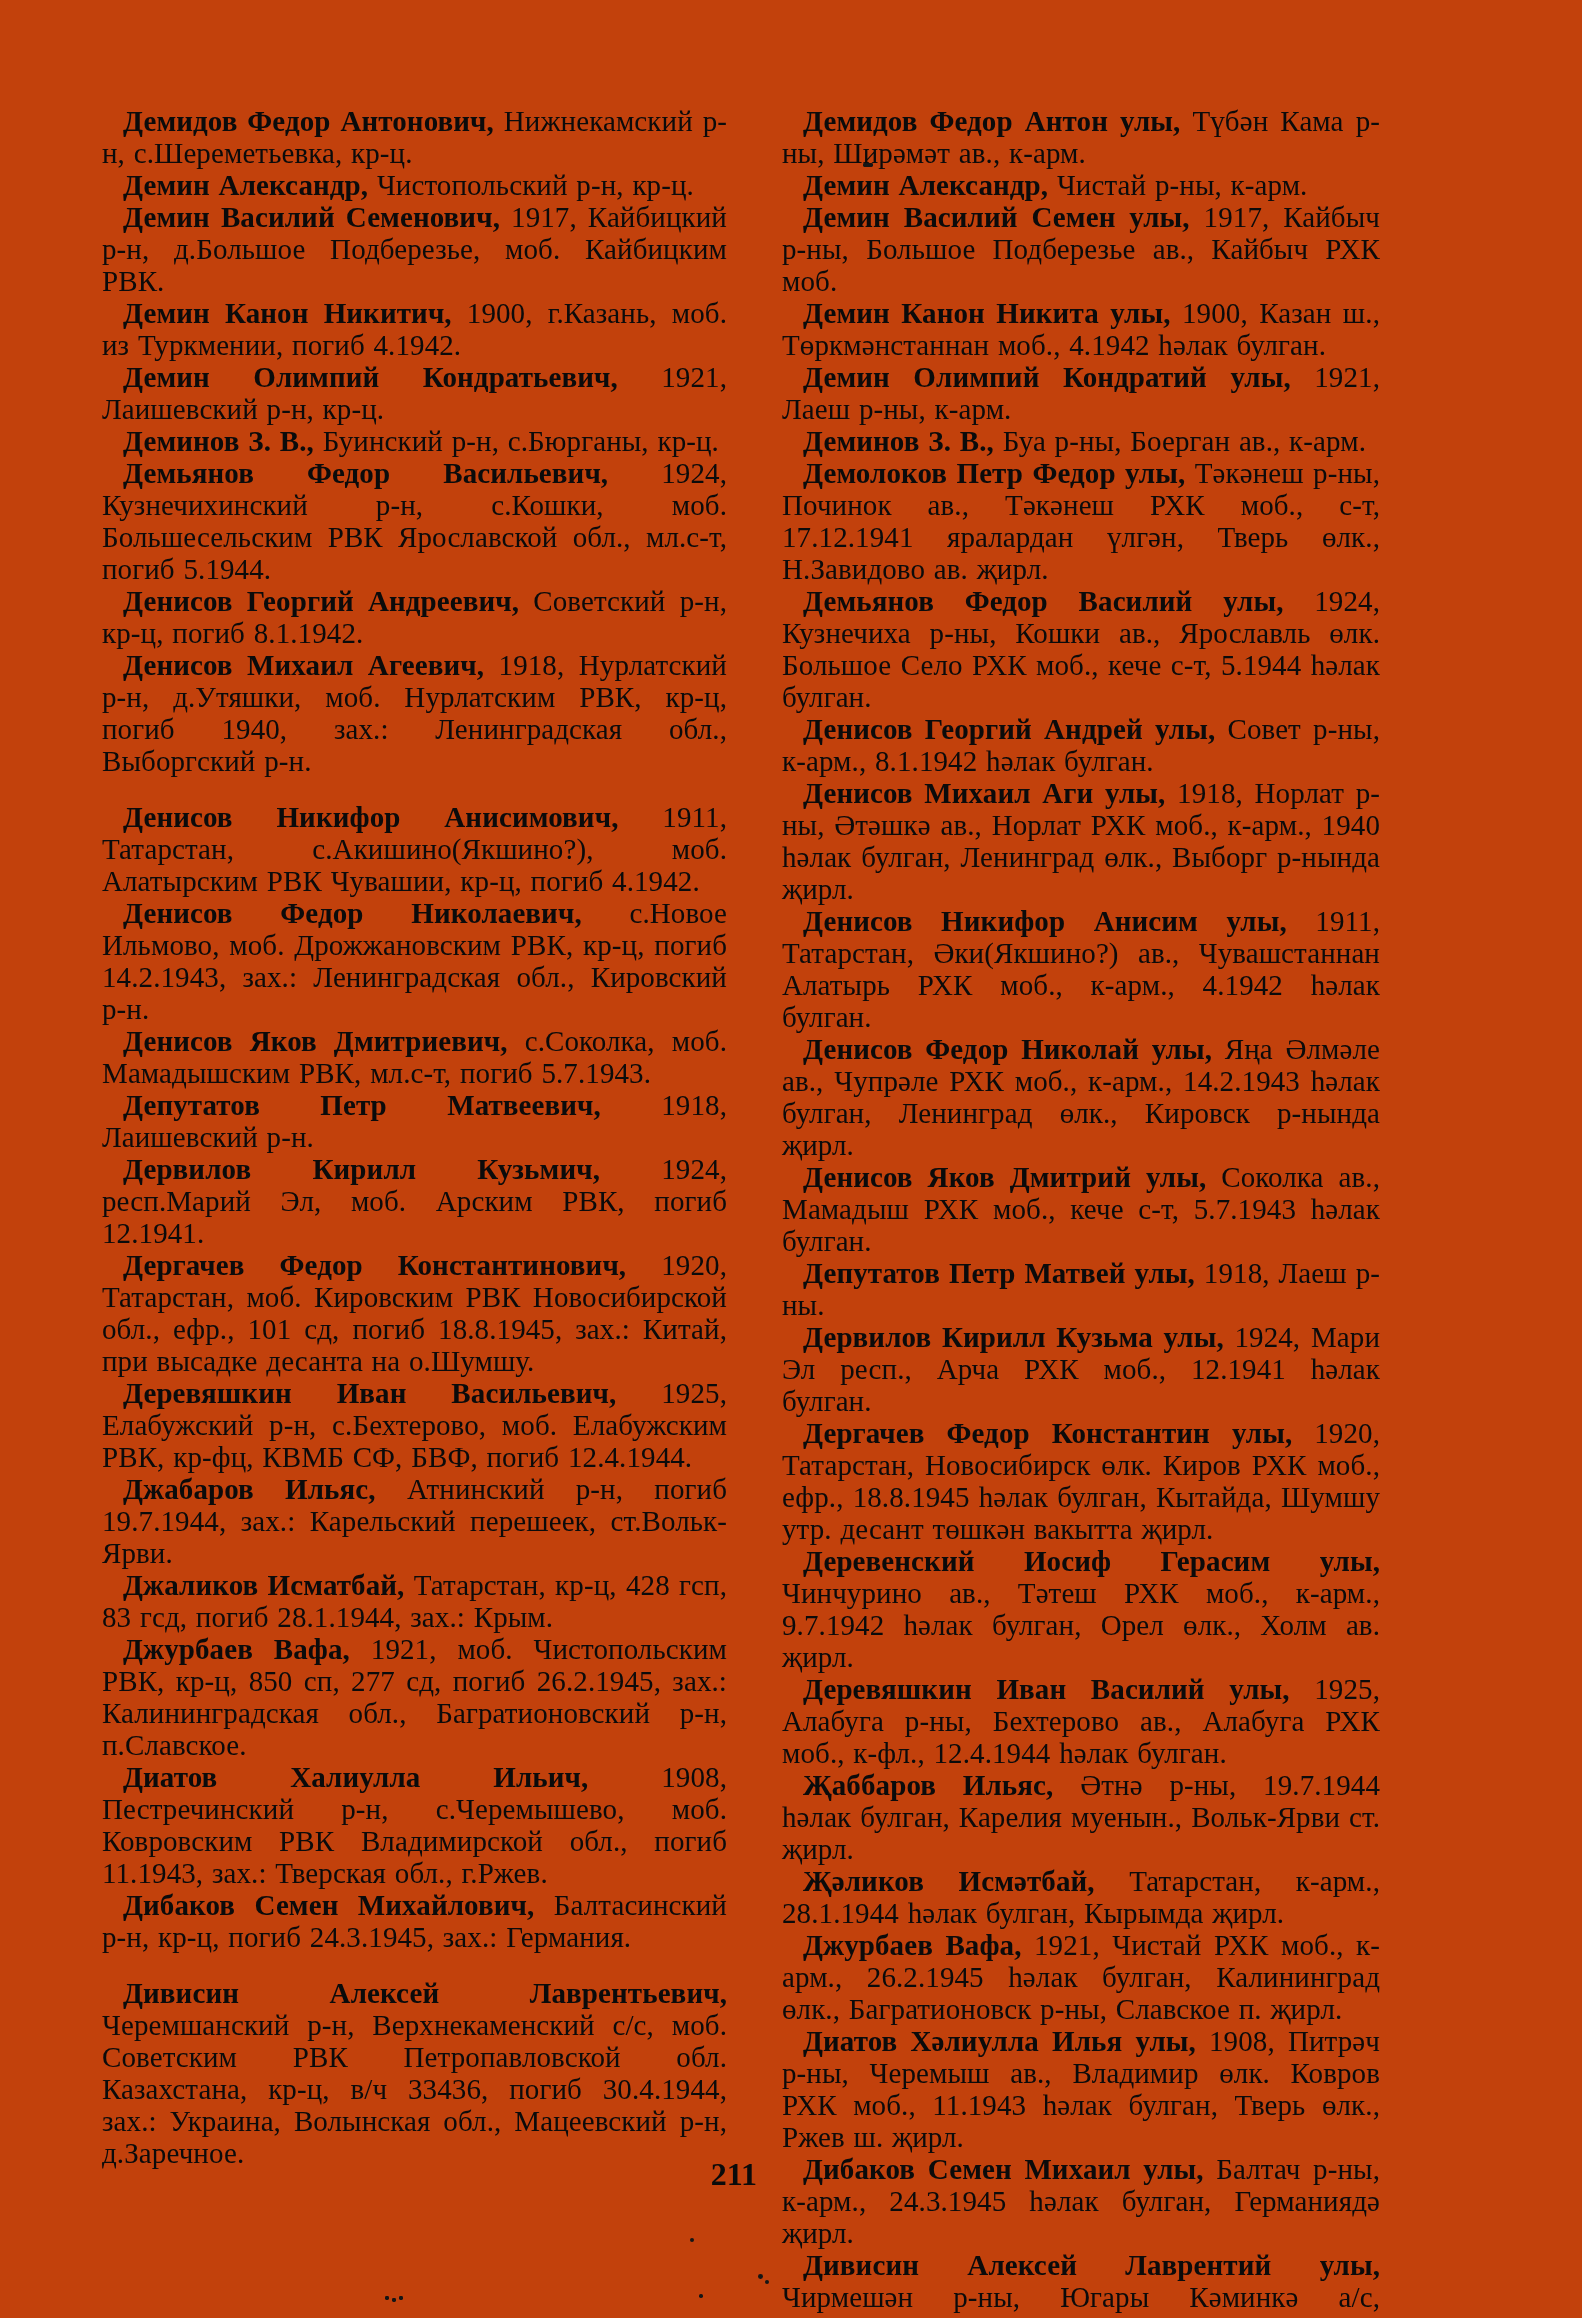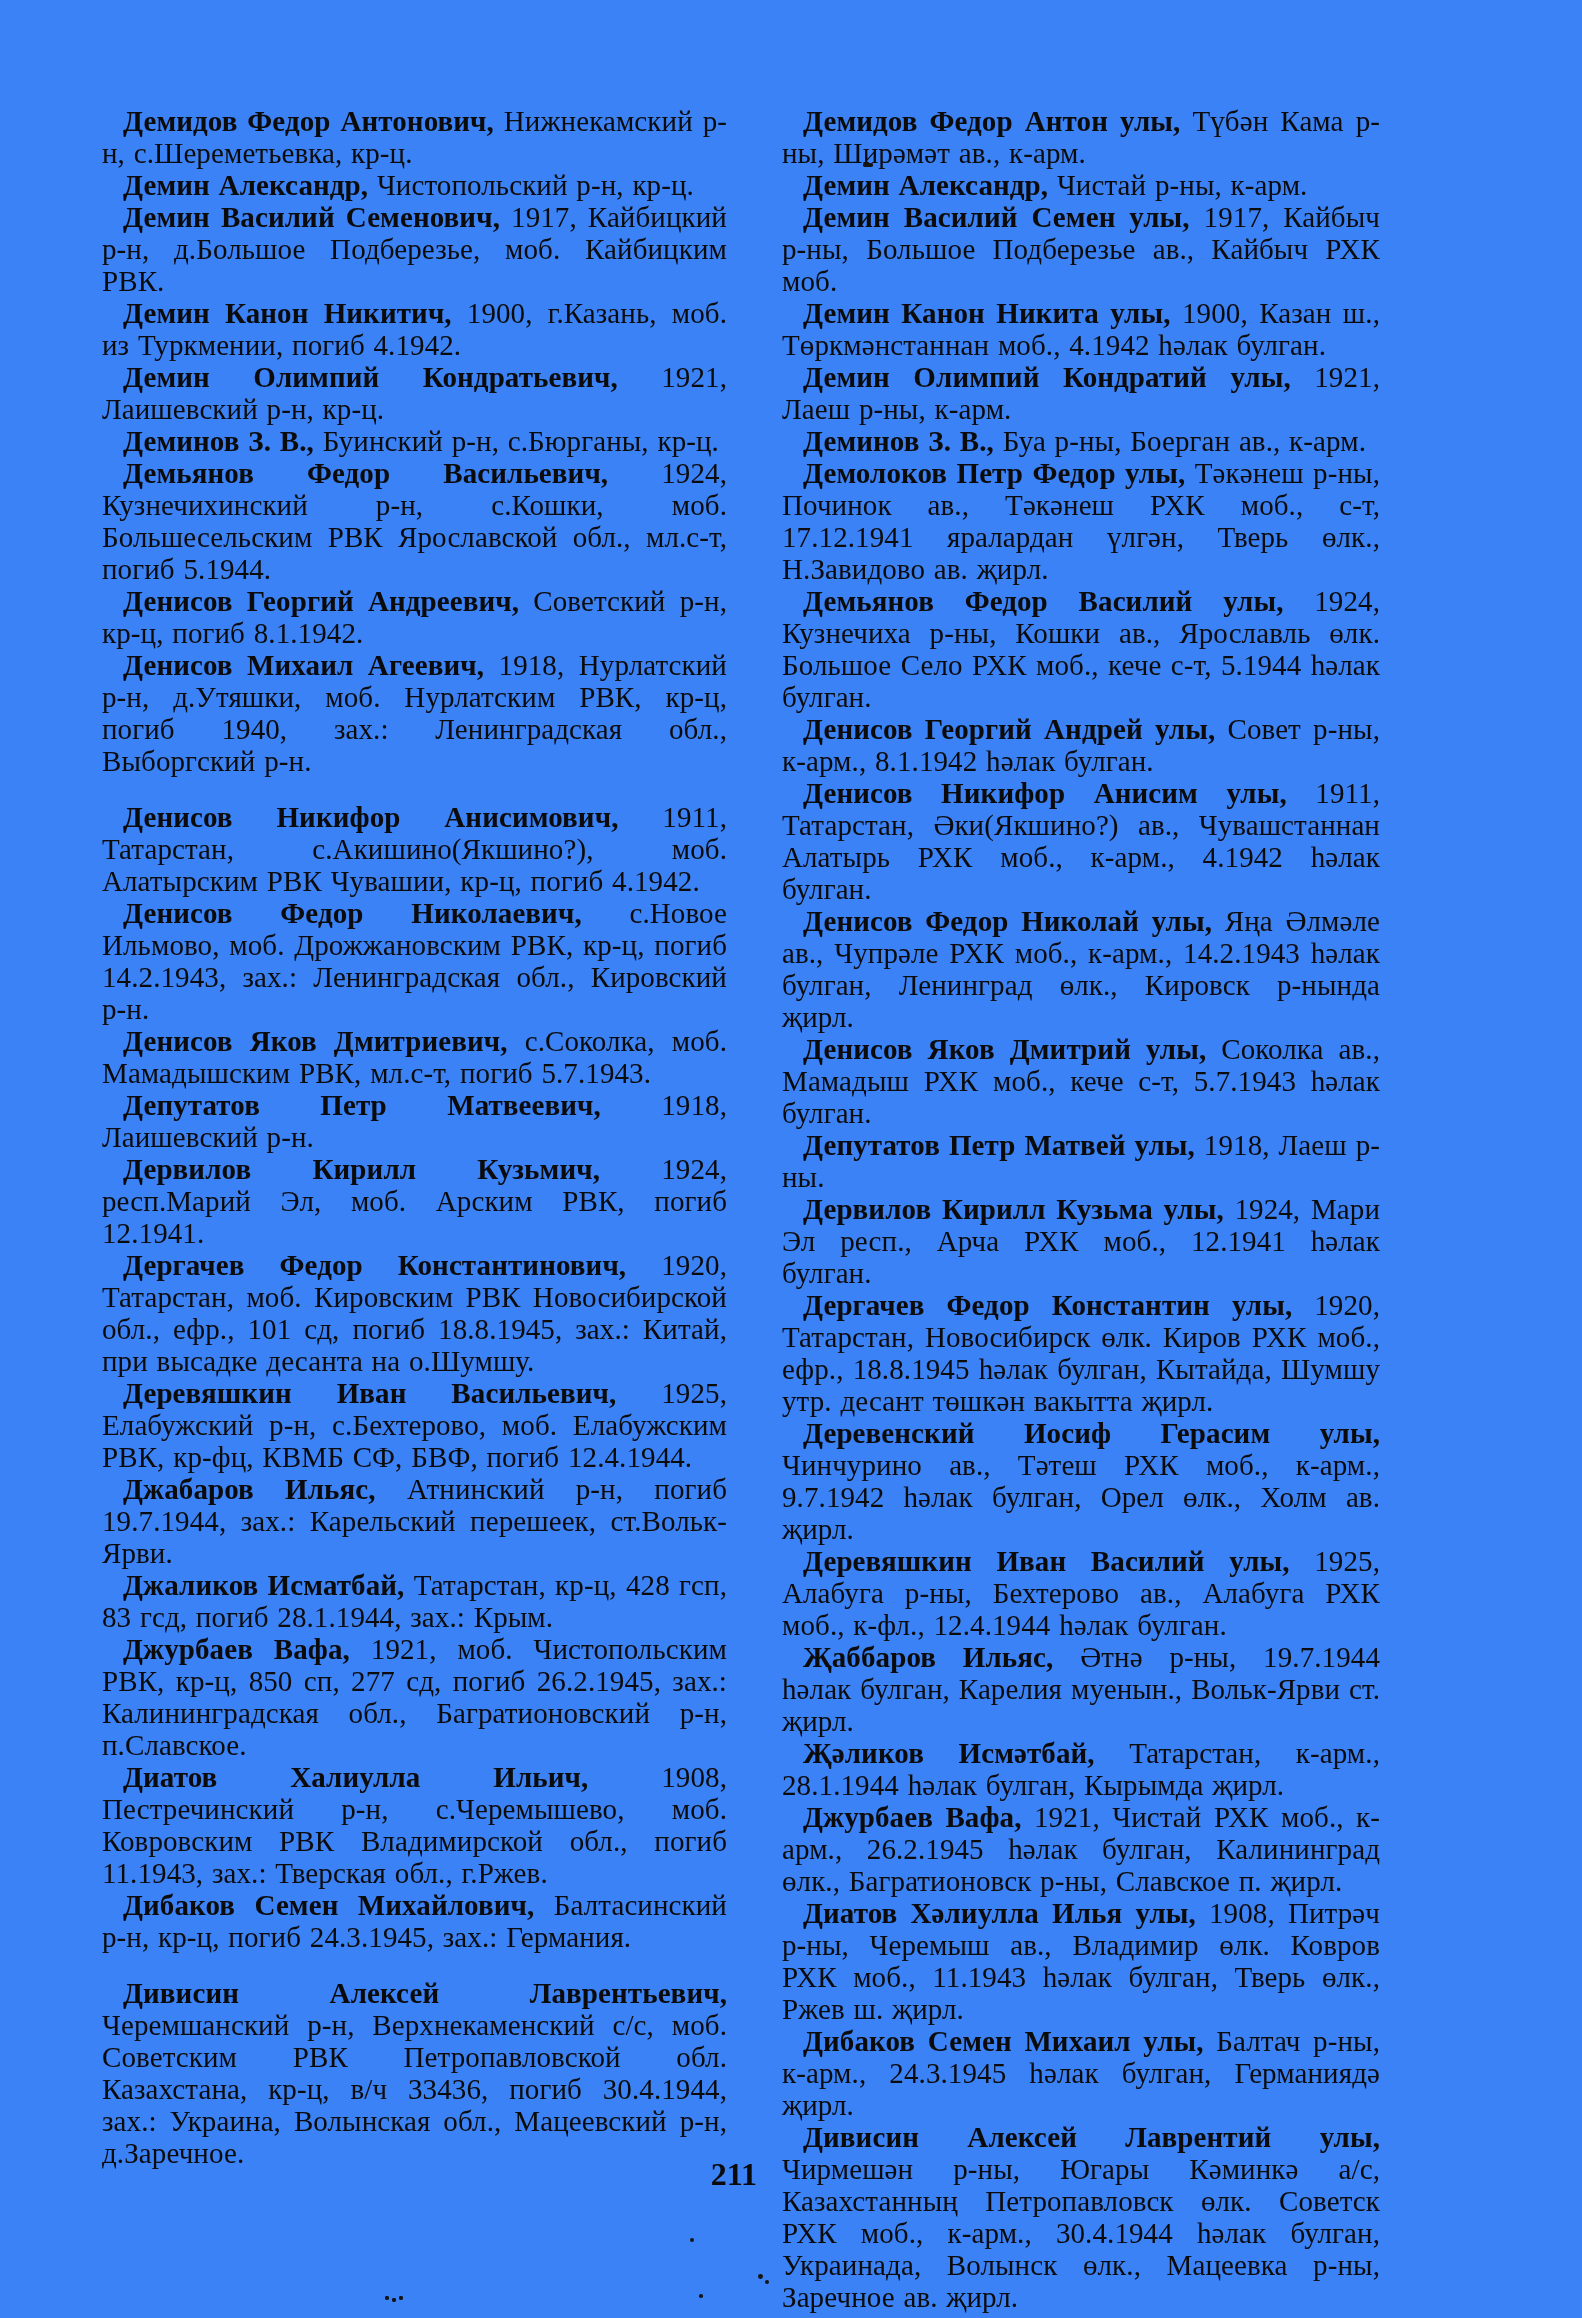--- a/index.html
+++ b/index.html
@@ -4,21 +4,21 @@
 <style>
   html, body {
     margin: 0;
     padding: 0;
     background: #ffffff;
   }
   .page {
     position: relative;
     width: 1582px;
     height: 2319px;
-    background: #3b82f6;
+    background: #c2410c;
     overflow: hidden;
     font-family: "Liberation Serif", "DejaVu Serif", serif;
     color: #0b0b0b;
   }
   .column {
     position: absolute;
     top: 105px;
     font-size: 29px;
     line-height: 32px;
     text-align: justify;
@@ -127,20 +127,21 @@
   <p class="entry"><b class="entry-name">Демин Олимпий Кондратий улы,</b><span class="entry-rest"> 1921, Лаеш р-ны, к-арм.</span></p>
 
   <p class="entry"><b class="entry-name">Деминов З. В.,</b><span class="entry-rest"> Буа р-ны, Боерган ав., к-арм.</span></p>
 
   <p class="entry"><b class="entry-name">Демолоков Петр Федор улы,</b><span class="entry-rest"> Тәкәнеш р-ны, Починок ав., Тәкәнеш РХК моб., с-т, 17.12.1941 яралардан үлгән, Тверь өлк., Н.Завидово ав. җирл.</span></p>
 
   <p class="entry"><b class="entry-name">Демьянов Федор Василий улы,</b><span class="entry-rest"> 1924, Кузнечиха р-ны, Кошки ав., Ярославль өлк. Большое Село РХК моб., кече с-т, 5.1944 һәлак булган.</span></p>
 
   <p class="entry"><b class="entry-name">Денисов Георгий Андрей улы,</b><span class="entry-rest"> Совет р-ны, к-арм., 8.1.1942 һәлак булган.</span></p>
 
+  <p class="entry"><b class="entry-name">Денисов Михаил Аги улы,</b><span class="entry-rest"> 1918, Норлат р-ны, Әтәшкә ав., Норлат РХК моб., к-арм., 1940 һәлак булган, Ленинград өлк., Выборг р-нында җирл.</span></p>
 
   <p class="entry"><b class="entry-name">Денисов Никифор Анисим улы,</b><span class="entry-rest"> 1911, Татарстан, Әки(Якшино?) ав., Чувашстаннан Алатырь РХК моб., к-арм., 4.1942 һәлак булган.</span></p>
 
   <p class="entry"><b class="entry-name">Денисов Федор Николай улы,</b><span class="entry-rest"> Яңа Әлмәле ав., Чупрәле РХК моб., к-арм., 14.2.1943 һәлак булган, Ленинград өлк., Кировск р-нында җирл.</span></p>
 
   <p class="entry"><b class="entry-name">Денисов Яков Дмитрий улы,</b><span class="entry-rest"> Соколка ав., Мамадыш РХК моб., кече с-т, 5.7.1943 һәлак булган.</span></p>
 
   <p class="entry"><b class="entry-name">Депутатов Петр Матвей улы,</b><span class="entry-rest"> 1918, Лаеш р-ны.</span></p>
 
   <p class="entry"><b class="entry-name">Дервилов Кирилл Кузьма улы,</b><span class="entry-rest"> 1924, Мари Эл респ., Арча РХК моб., 12.1941 һәлак булган.</span></p>

